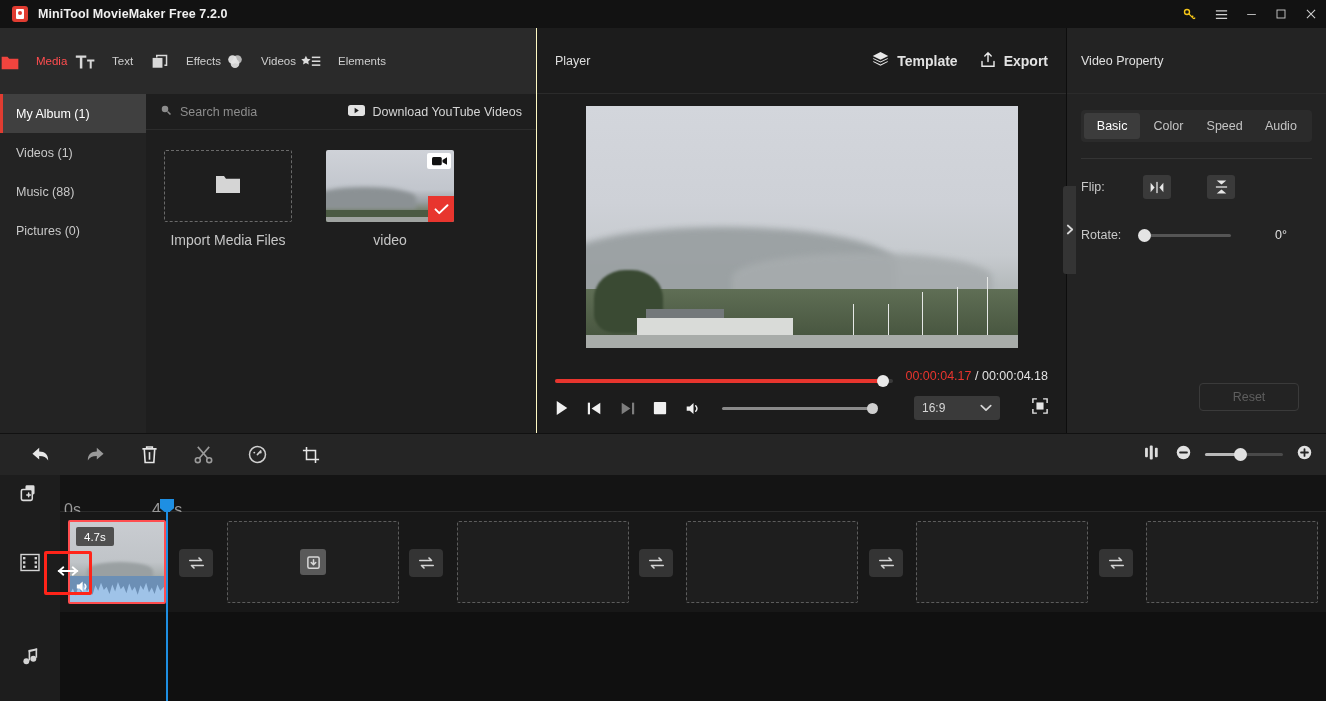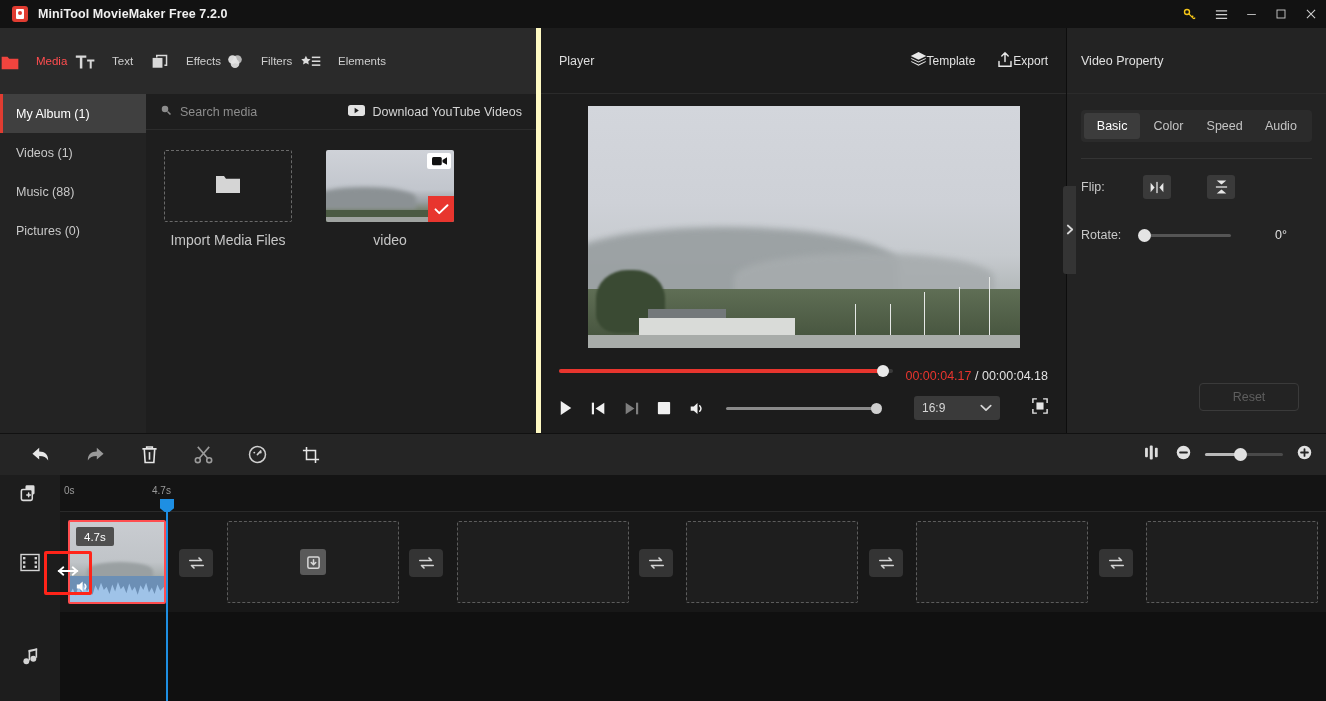--- a/index.html
+++ b/index.html
@@ -98,44 +98,44 @@
     position:absolute; right:3px; top:3px; width:24px; height:16px; background:#fff;
     border-radius:2px; display:flex; align-items:center; justify-content:center;
   }
   .checkbadge {
     position:absolute; right:0; bottom:0; width:26px; height:26px; background:#e8352e;
     display:flex; align-items:center; justify-content:center; color:#fff;
   }
 
   
   .player { position:absolute; left:536px; top:28px; width:530px; height:405px; background:#1c1c1c;
-            border-left:5px solid #fef9c3; }
+            border-left:1px solid #fef9c3; }
   .phead { height:66px; display:flex; align-items:center; border-bottom:1px solid #2b2b2b; }
   .phead .ptitle { margin-left:18px; font-size:12.5px; color:#dedede; }
   .phead .pact { margin-left:auto; display:flex; align-items:center; gap:22px; margin-right:18px; }
-  .pact-item { display:flex; align-items:center; gap:0; font-size:12px; color:#e2e2e2; }
+  .pact-item { display:flex; align-items:center; gap:8px; font-size:14px; color:#e2e2e2;font-weight:bold; }
   .stage { height:265px; display:flex; align-items:center; justify-content:center; }
   .video {
     width:432px; height:242px; position:relative; overflow:hidden; background:#c9ccd2;
   }
   .v-sky { position:absolute; inset:0; background:linear-gradient(180deg,#d3d6dc 0%,#ced1d7 40%,#c6cace 62%,#b6bbbd 74%); }
   .v-mtn { position:absolute; left:-6%; top:50%; width:78%; height:30%;
            background:#9aa0a2; border-radius:48% 52% 0 0; filter:blur(3px); opacity:.95;}
   .v-mtn2{ position:absolute; left:34%; top:61%; width:60%; height:20%;
            background:#a7acae; border-radius:50% 50% 0 0; filter:blur(3px); opacity:.9;}
   .v-trees{ position:absolute; left:0; bottom:0; width:100%; height:24%;
             background:linear-gradient(180deg,#5f6e55 0%,#4e5c45 60%,#41503a 100%); }
   .v-tree-l{ position:absolute; left:2%; bottom:6%; width:16%; height:26%;
              background:#3a4a33; border-radius:45% 45% 30% 30%; filter:blur(1px);}
   .v-bldg{ position:absolute; left:12%; bottom:4%; width:36%; height:8%; background:#d9dbd8;}
   .v-bldg2{ position:absolute; left:14%; bottom:11%; width:18%; height:5%; background:#73787a;}
   .v-road{ position:absolute; left:0; bottom:0; width:100%; height:5%; background:#a8aca9;}
   .v-pole{ position:absolute; width:1px; background:#e6e8e6; bottom:5%; height:13%;}
   .pbar { height:74px; padding:0 18px; }
-  .seekrow { display:flex; align-items:flex-start; gap:12px; padding-top:10px; }
+  .seekrow { display:flex; align-items:flex-end; gap:12px; padding-top:10px; }
   .seek { position:relative; height:4px; background:#3a3a3a; border-radius:2px; flex:1; }
   .seek .fill { position:absolute; left:0; top:0; height:4px; background:#e8352e; border-radius:2px; width:97%; }
   .seek .knob { position:absolute; left:97%; top:-4px; width:12px; height:12px; border-radius:50%;
                 background:#e9e9e9; transform:translateX(-6px); }
   .times { font-size:12.5px; white-space:nowrap; }
   .times .cur { color:#e8352e; }
   .times .tot { color:#e2e2e2; }
   .ctrlrow { display:flex; align-items:center; gap:18px; margin-top:13px; }
   .cbtn { color:#f0f0f0; display:flex; align-items:center; }
   .cbtn.dim { color:#7e7e7e; }
@@ -187,21 +187,21 @@
   .zoomslider { width:78px; height:3px; background:#4a4a4a; border-radius:2px; position:relative;}
   .zoomslider .zfill{ position:absolute; left:0; top:0; height:3px; width:45%; background:#b9b9b9; border-radius:2px;}
   .zoomslider .zk{ position:absolute; left:45%; top:-5px; width:13px; height:13px; border-radius:50%; background:#e2e2e2; transform:translateX(-6px);}
 
   
   .timeline { position:absolute; left:0; top:475px; width:1326px; height:226px; background:#141414;}
   .tlheads { position:absolute; left:0; top:0; width:60px; height:226px; background:#1d1d1d;}
   .headcell { display:flex; align-items:center; justify-content:center; color:#d9d9d9;}
   .ruler { position:absolute; left:60px; top:0; width:1266px; height:37px; background:#141414;
            border-bottom:1px solid #2a2a2a;}
-  .tick { position:absolute; top:10px; font-size:10px; color:#9a9a9a;}
+  .tick { position:absolute; top:26px; font-size:16px; color:#9a9a9a;}
   .playhead-marker { position:absolute; top:24px; width:14px; height:15px; background:#1e8fe3;
                      clip-path: polygon(0 0,100% 0,100% 62%,50% 100%,0 62%); }
   .playhead-line { position:absolute; top:37px; width:2px; height:189px; background:#1e8fe3; }
   .track-video { position:absolute; left:60px; top:37px; width:1266px; height:100px; background:#181818;}
   .track-audio { position:absolute; left:60px; top:137px; width:1266px; height:89px; background:#101010;}
   .clip {
     position:absolute; left:8px; top:8px; width:98px; height:84px;
     border:2px solid #ff4d4f; border-radius:2px; overflow:hidden; background:#7f8a8f;
   }
   .clip .csky{ position:absolute; inset:0; background:linear-gradient(180deg,#c9ccd1 0%,#c0c4c8 50%,#a9afb0 66%,#7d8a74 80%,#6e7c66 100%); }
@@ -296,21 +296,21 @@
       <span>Effects</span>
     </div>
     <div class="tool">
       <span class="ti">
         <svg width="20" height="18" viewBox="0 0 24 22" fill="#e4e4e4">
           <circle cx="9" cy="8" r="5.3" opacity=".95"></circle>
             <circle cx="15" cy="8" r="5.3" opacity=".75"></circle>
             <circle cx="12" cy="13" r="5.3" opacity=".9"></circle>
         </svg>
       </span>
-      <span>Filters</span>
+      <span>Videos</span>
     </div>
     <div class="tool">
       <span class="ti">
         <svg width="22" height="17" viewBox="0 0 26 18" fill="#dcdcdc">
           <path d="M7 1l1.7 3.6 3.8.5-2.8 2.6.7 3.8L7 9.7 3.6 11.5l.7-3.8L1.5 5.1l3.8-.5z"></path>
           <rect x="14" y="2" width="10" height="1.8"></rect>
             <rect x="14" y="6.6" width="10" height="1.8"></rect>
             <rect x="14" y="11.2" width="10" height="1.8"></rect>
         </svg>
       </span>

